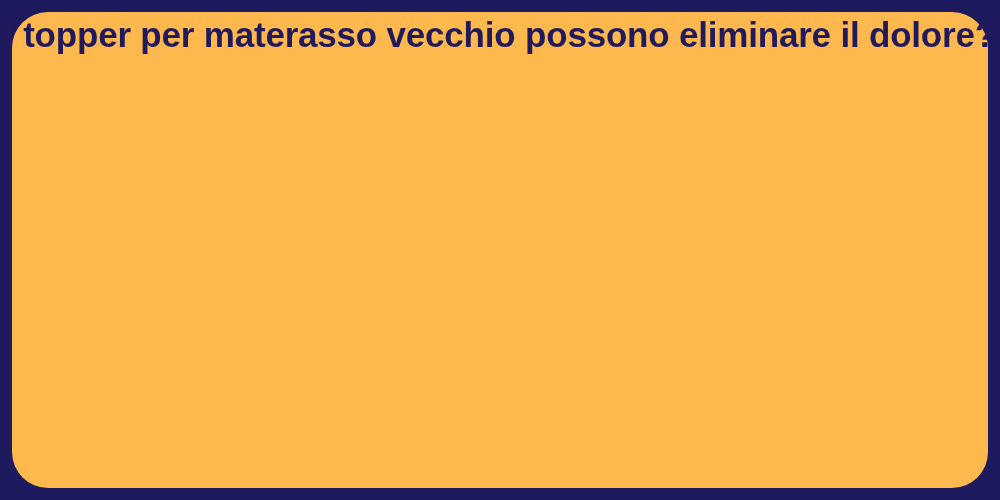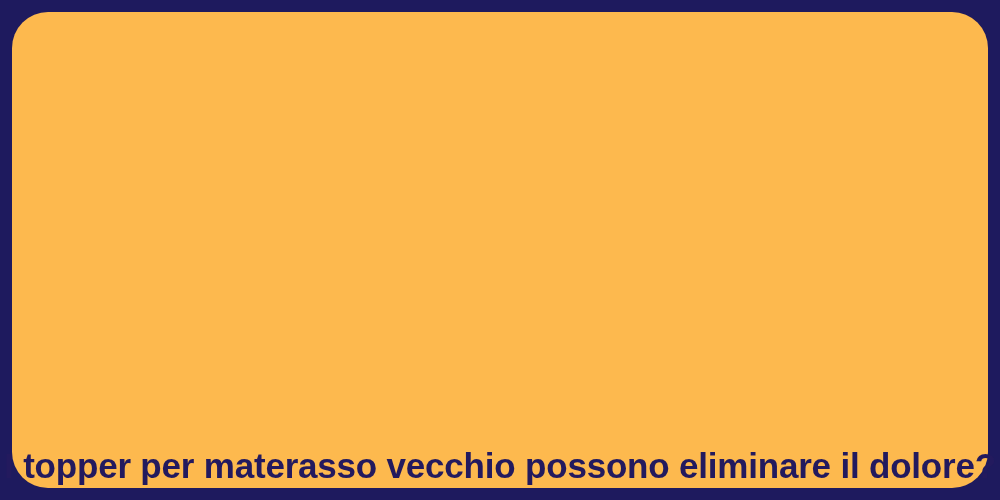--- a/index.html
+++ b/index.html
@@ -26,21 +26,21 @@
   }
 
   
   .card-panel {
     box-sizing: border-box;
     width: 100%;
     height: 100%;
     background: #FDB94E;
     border-radius: 36px;
     display: flex;
-    align-items: flex-end;
+    align-items: flex-start;
     justify-content: center;
     padding: 0 40px;
   }
 
   .heading-text {
     margin: 0;
     font-family: "Liberation Sans", sans-serif;
     font-size: 35px;
     font-weight: 700;
     line-height: 1.3;

